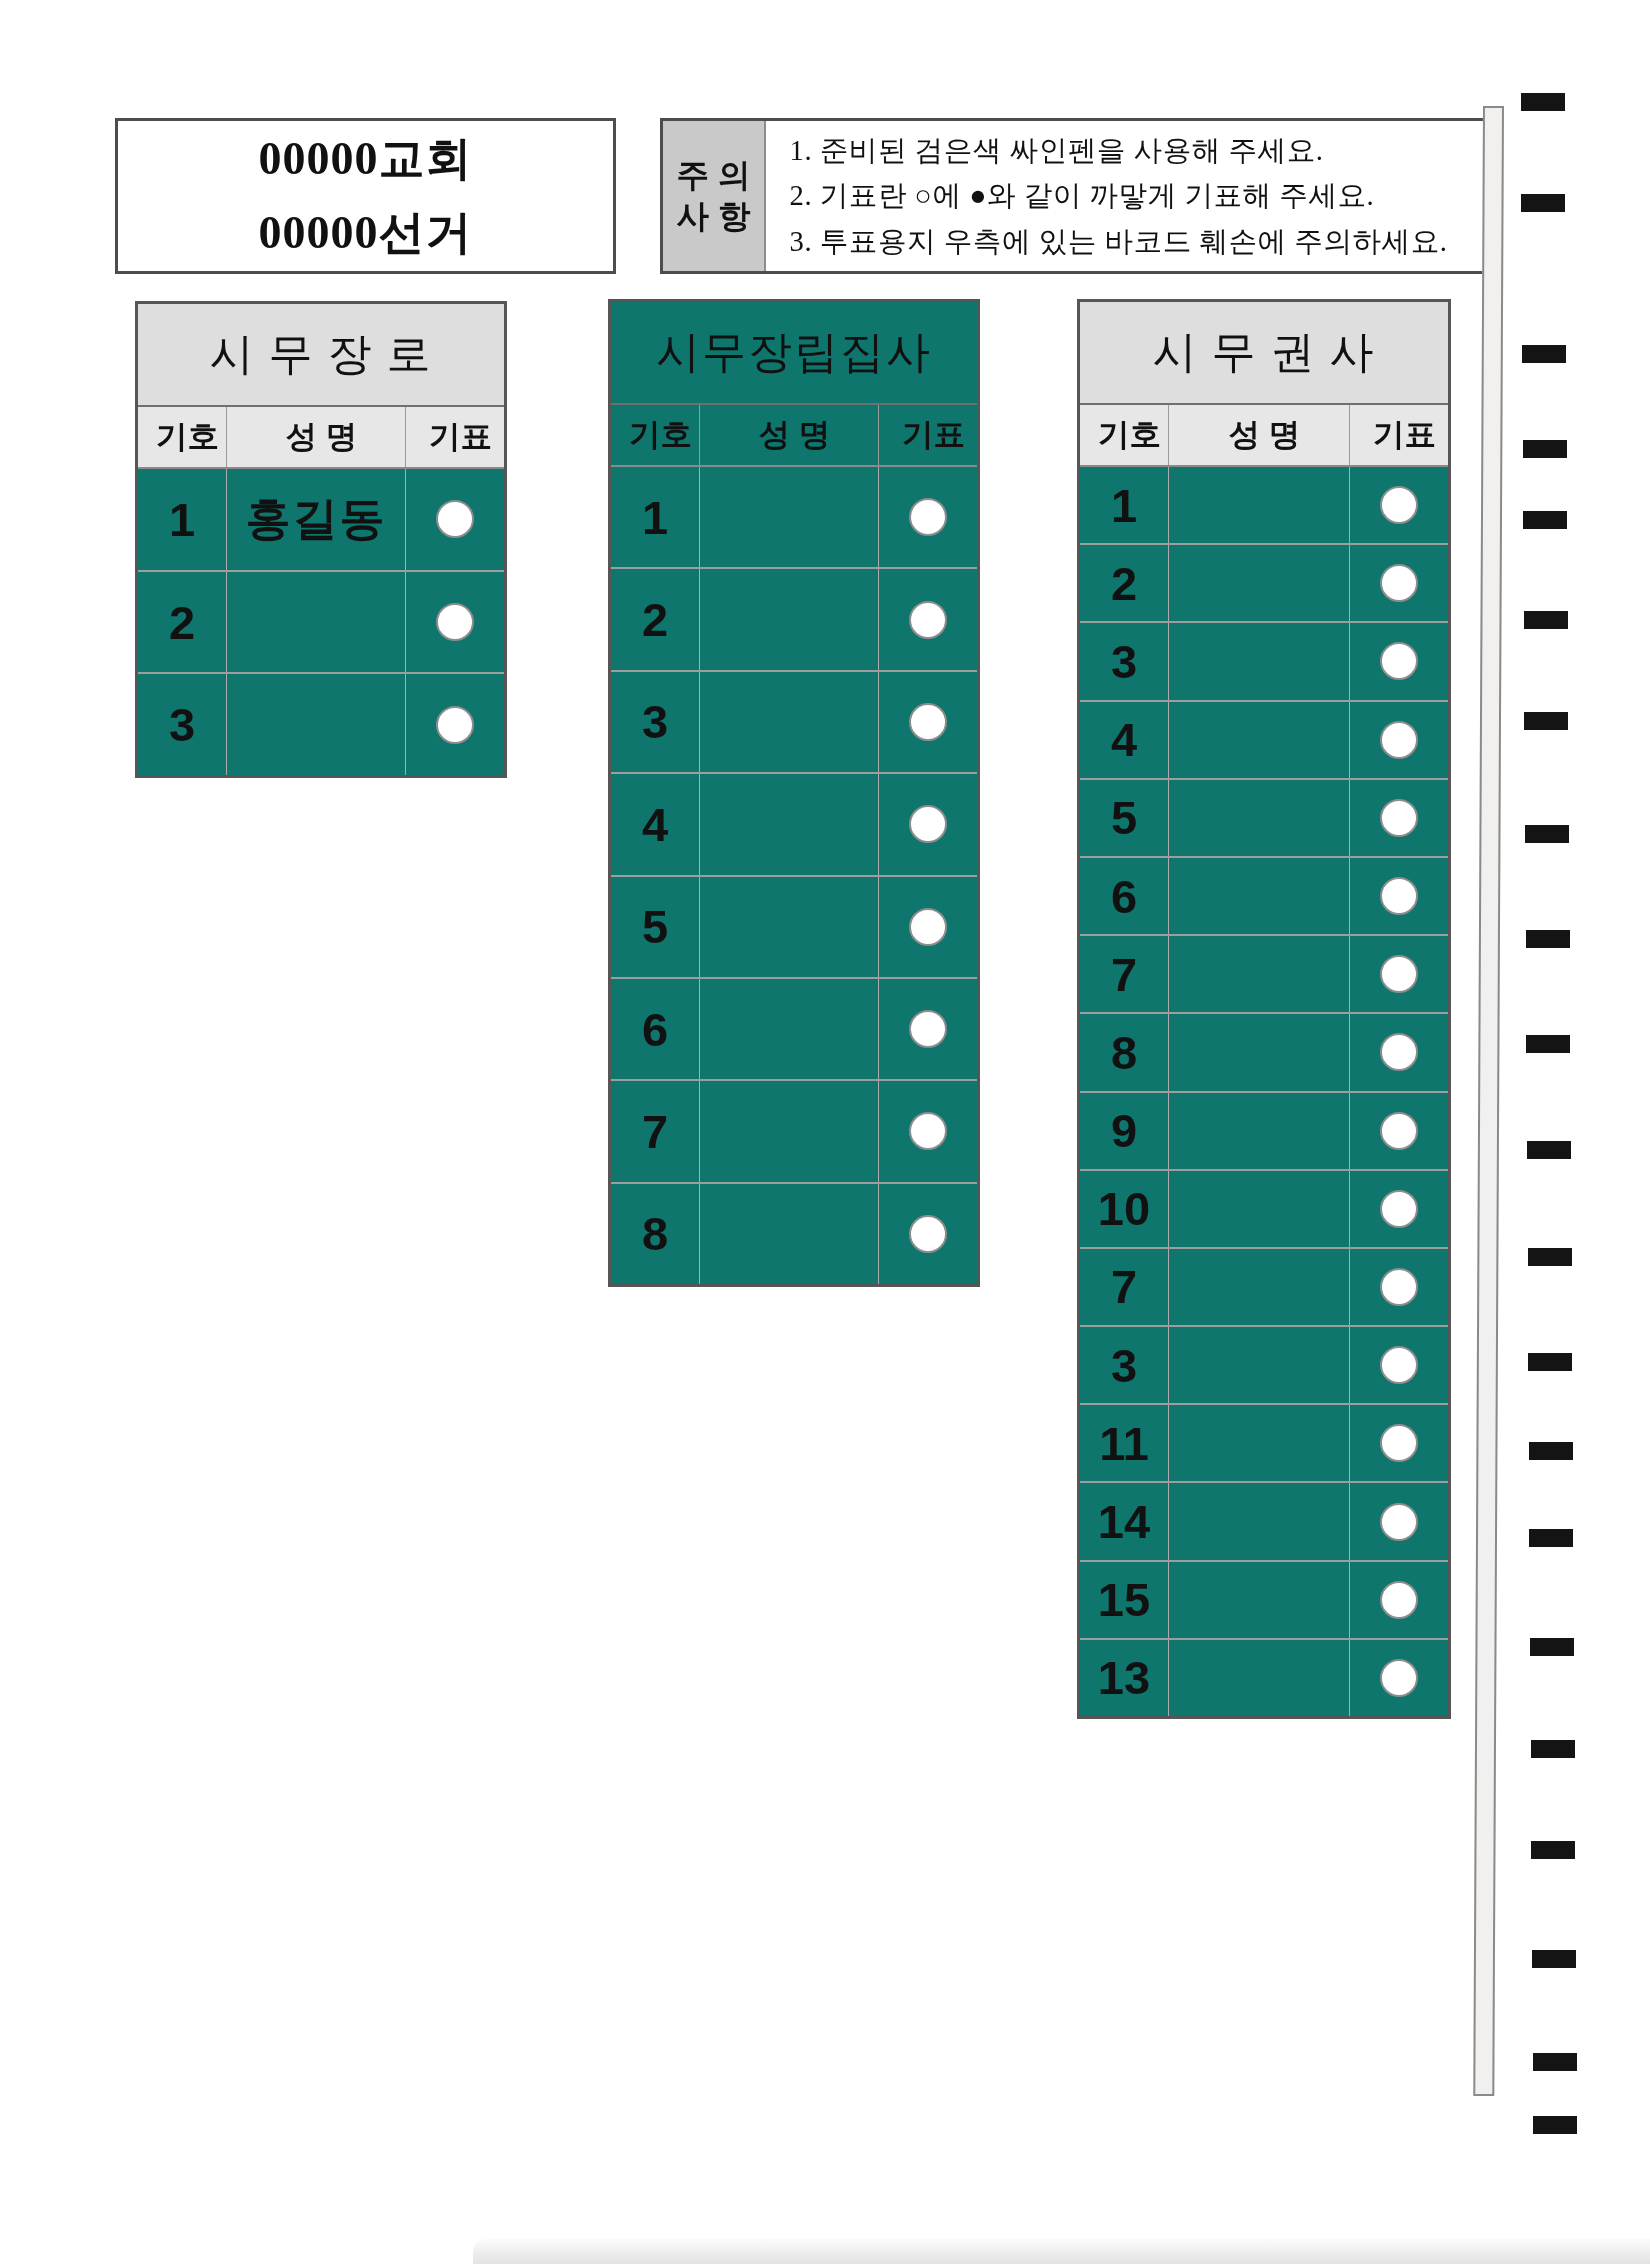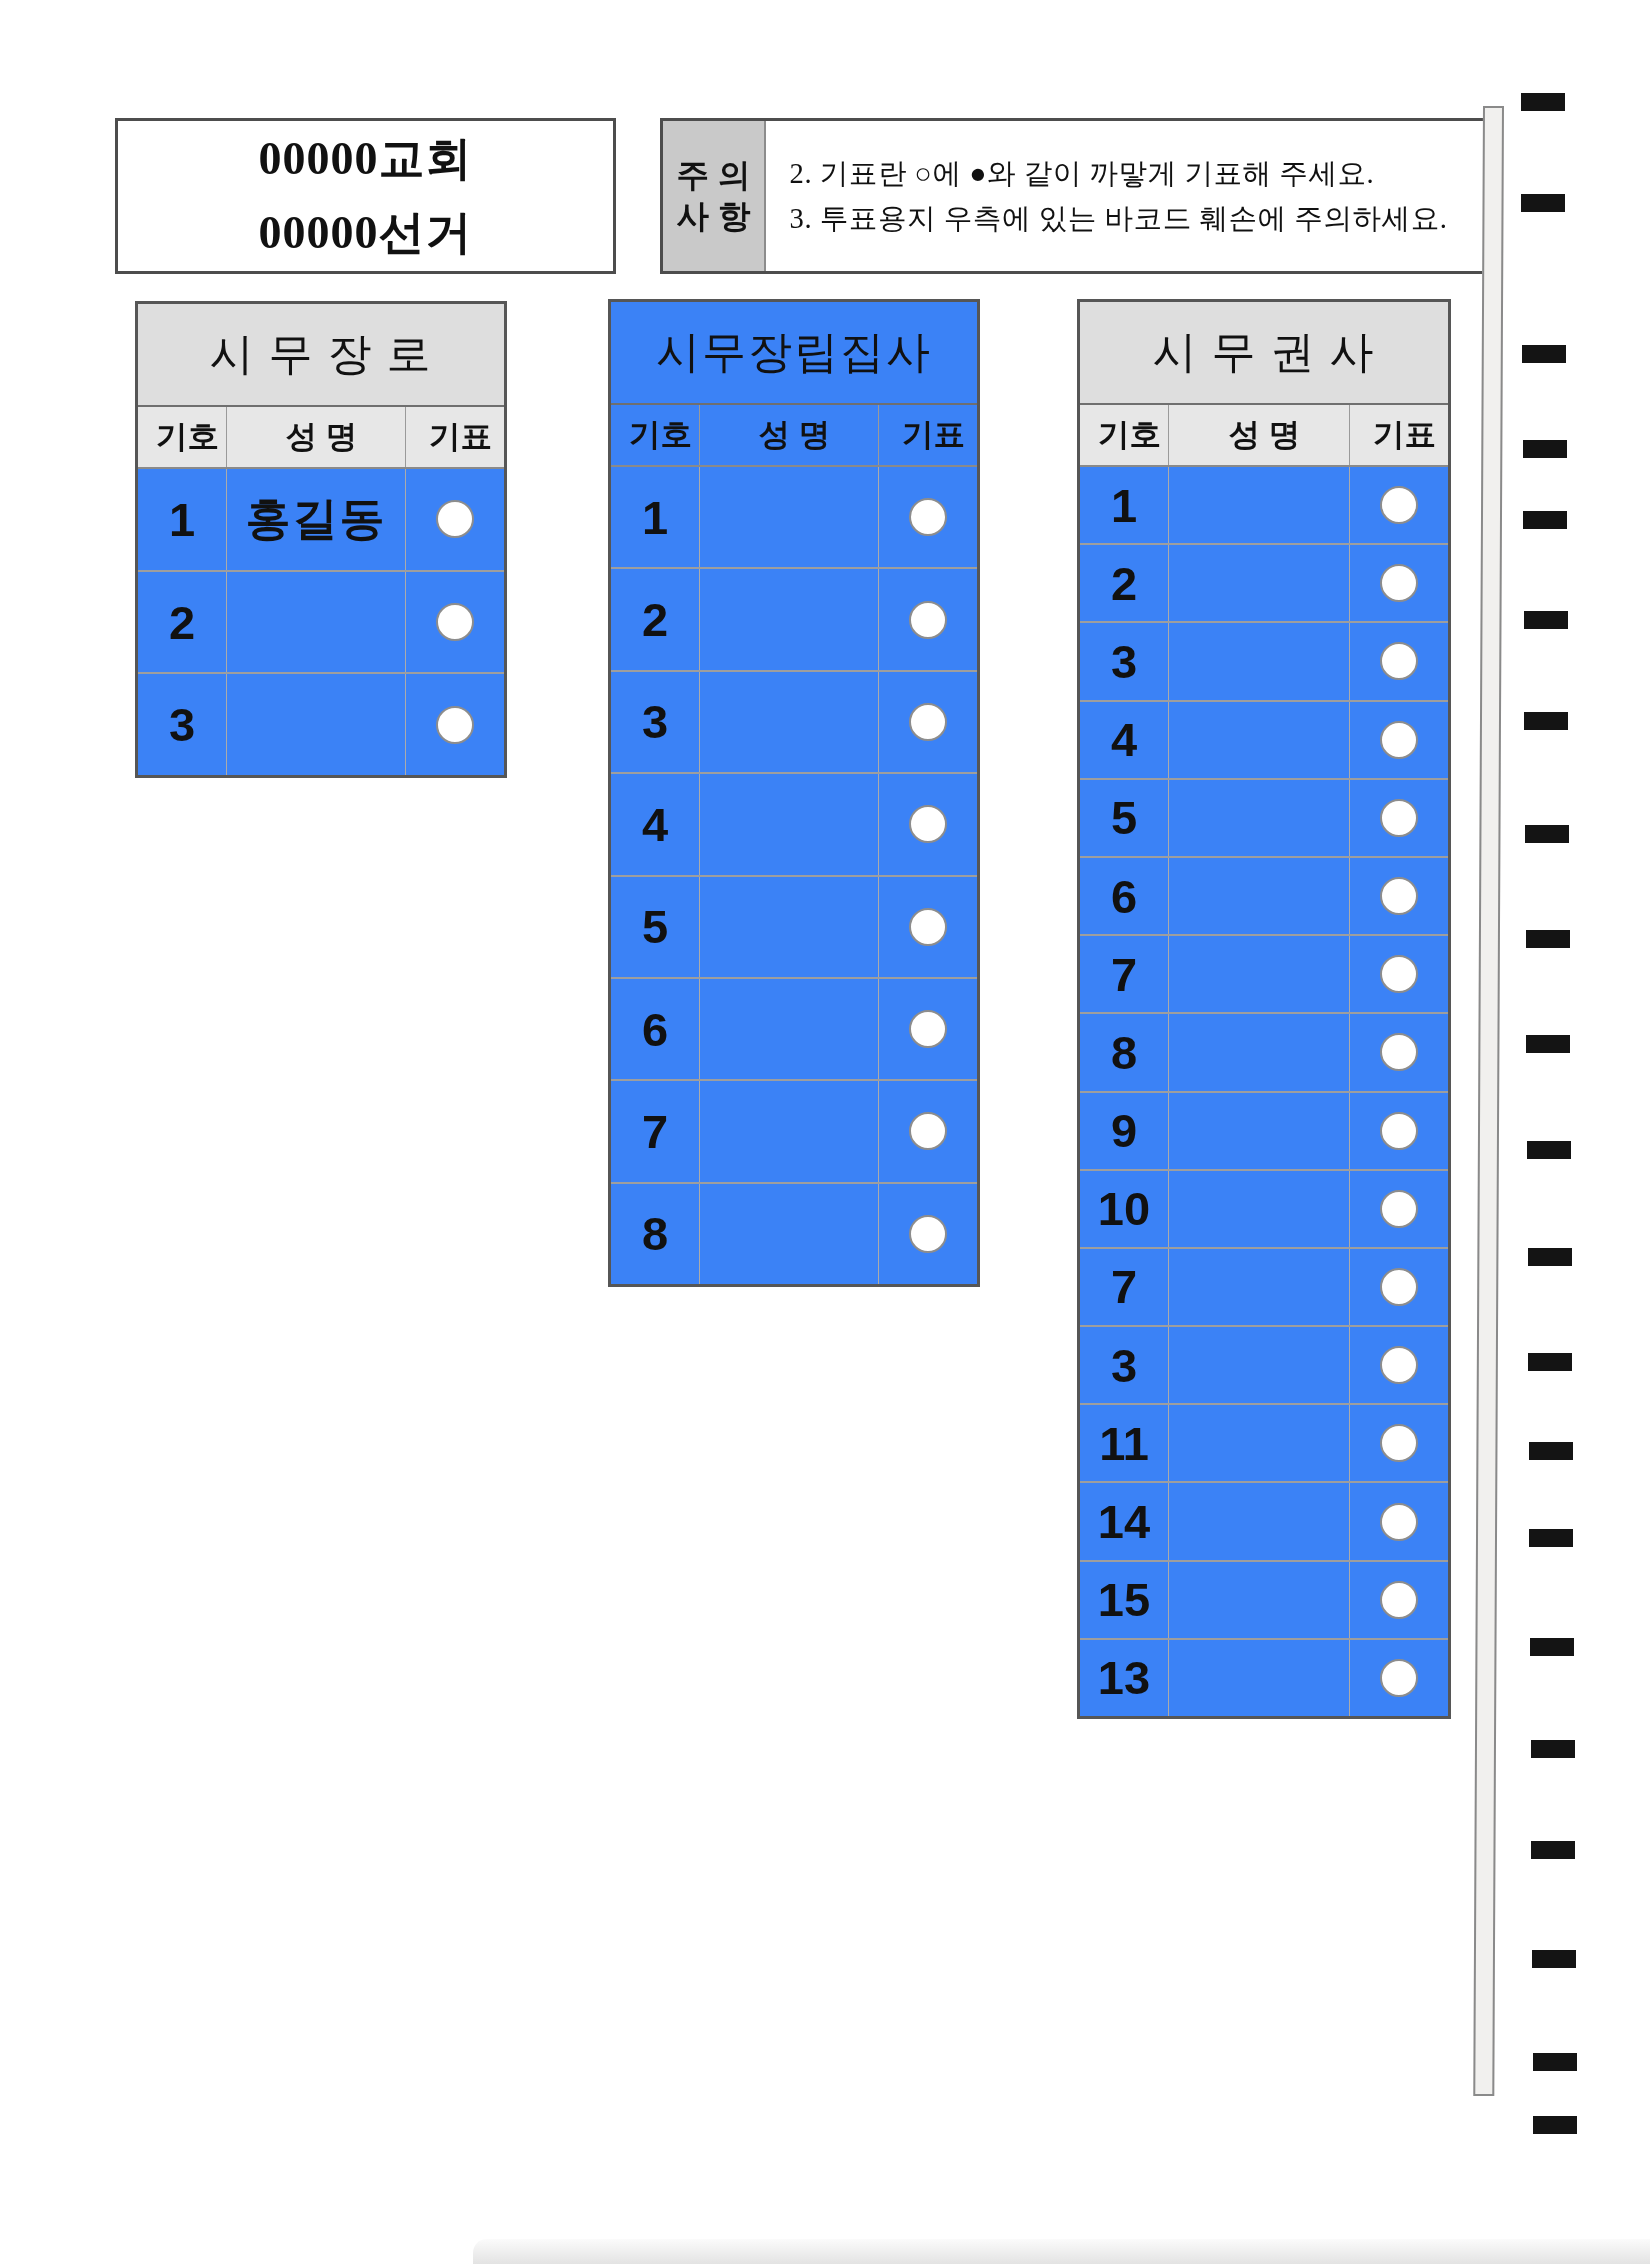--- a/index.html
+++ b/index.html
@@ -52,21 +52,21 @@
     font-family: "Liberation Serif", serif;
     font-size: 28.6px; line-height: 1.58;
     letter-spacing: 0.5px;
   }
 
   
   .ballot {
     position: absolute;
     border: 3px solid #565656;
     box-sizing: border-box;
-    background: #3b82f6;
+    background: #0f766e;
     display: flex; flex-direction: column;
   }
   .ballot.b1 { left: 135px; top: 301px; width: 372px; height: 477px; }
   .ballot.b2 { left: 608px; top: 299px; width: 372px; height: 988px; }
   .ballot.b3 { left: 1077px; top: 299px; width: 374px; height: 1420px; }
 
   .ballot-title {
     height: 101px; flex-shrink: 0;
     border-bottom: 2px solid #6f6f6f;
     display: flex; justify-content: center; align-items: center;
@@ -133,20 +133,21 @@
     <div class="title-line">00000교회</div>
     <div class="title-line">00000선거</div>
   </div>
 
   <div class="notice-box">
     <div class="notice-label">
       <div>주 의</div>
       <div>사 항</div>
     </div>
     <div class="notice-items">
+        <div class="notice-item">1. 준비된 검은색 싸인펜을 사용해 주세요.</div>
         <div class="notice-item">2. 기표란 ○에 ●와 같이 까맣게 기표해 주세요.</div>
         <div class="notice-item">3. 투표용지 우측에 있는 바코드 훼손에 주의하세요.</div>
       </div>
   </div>
 
   <section class="ballot b1">
       <div class="ballot-title shaded">시 무 장 로</div>
       <div class="ballot-header shaded-light">
         <div class="hcell col-no">기호</div>
         <div class="hcell col-name">성 명</div>

